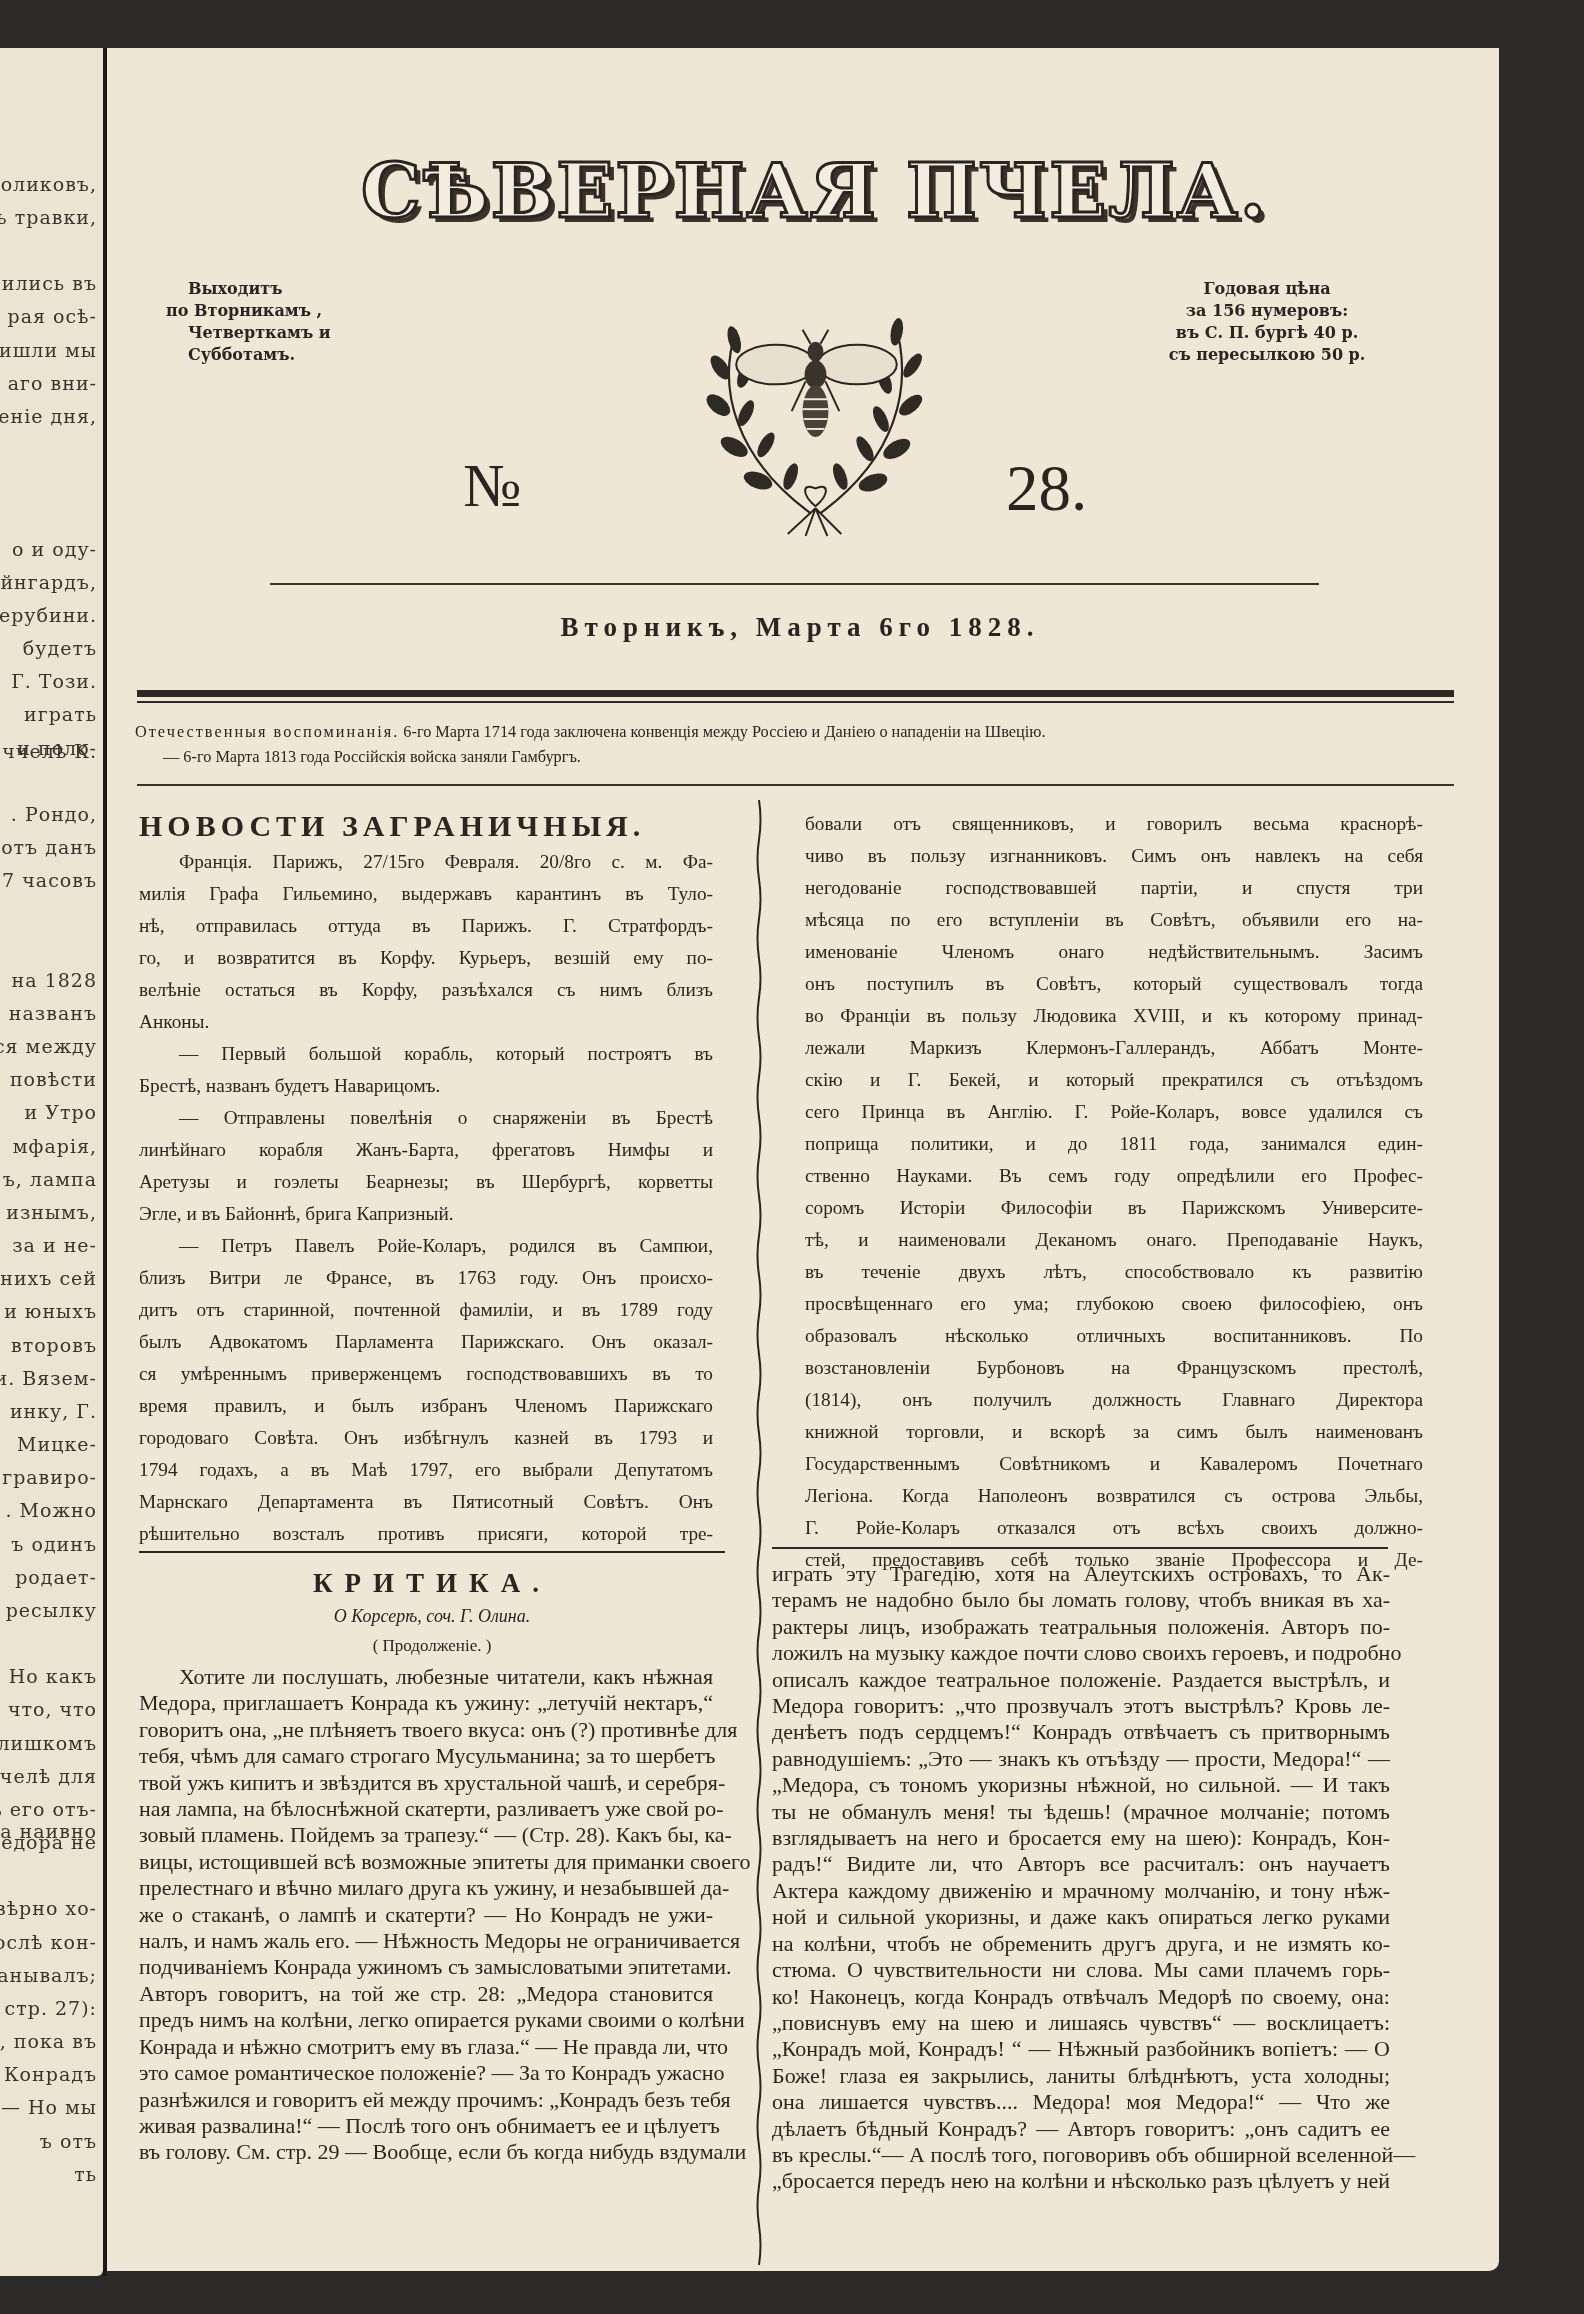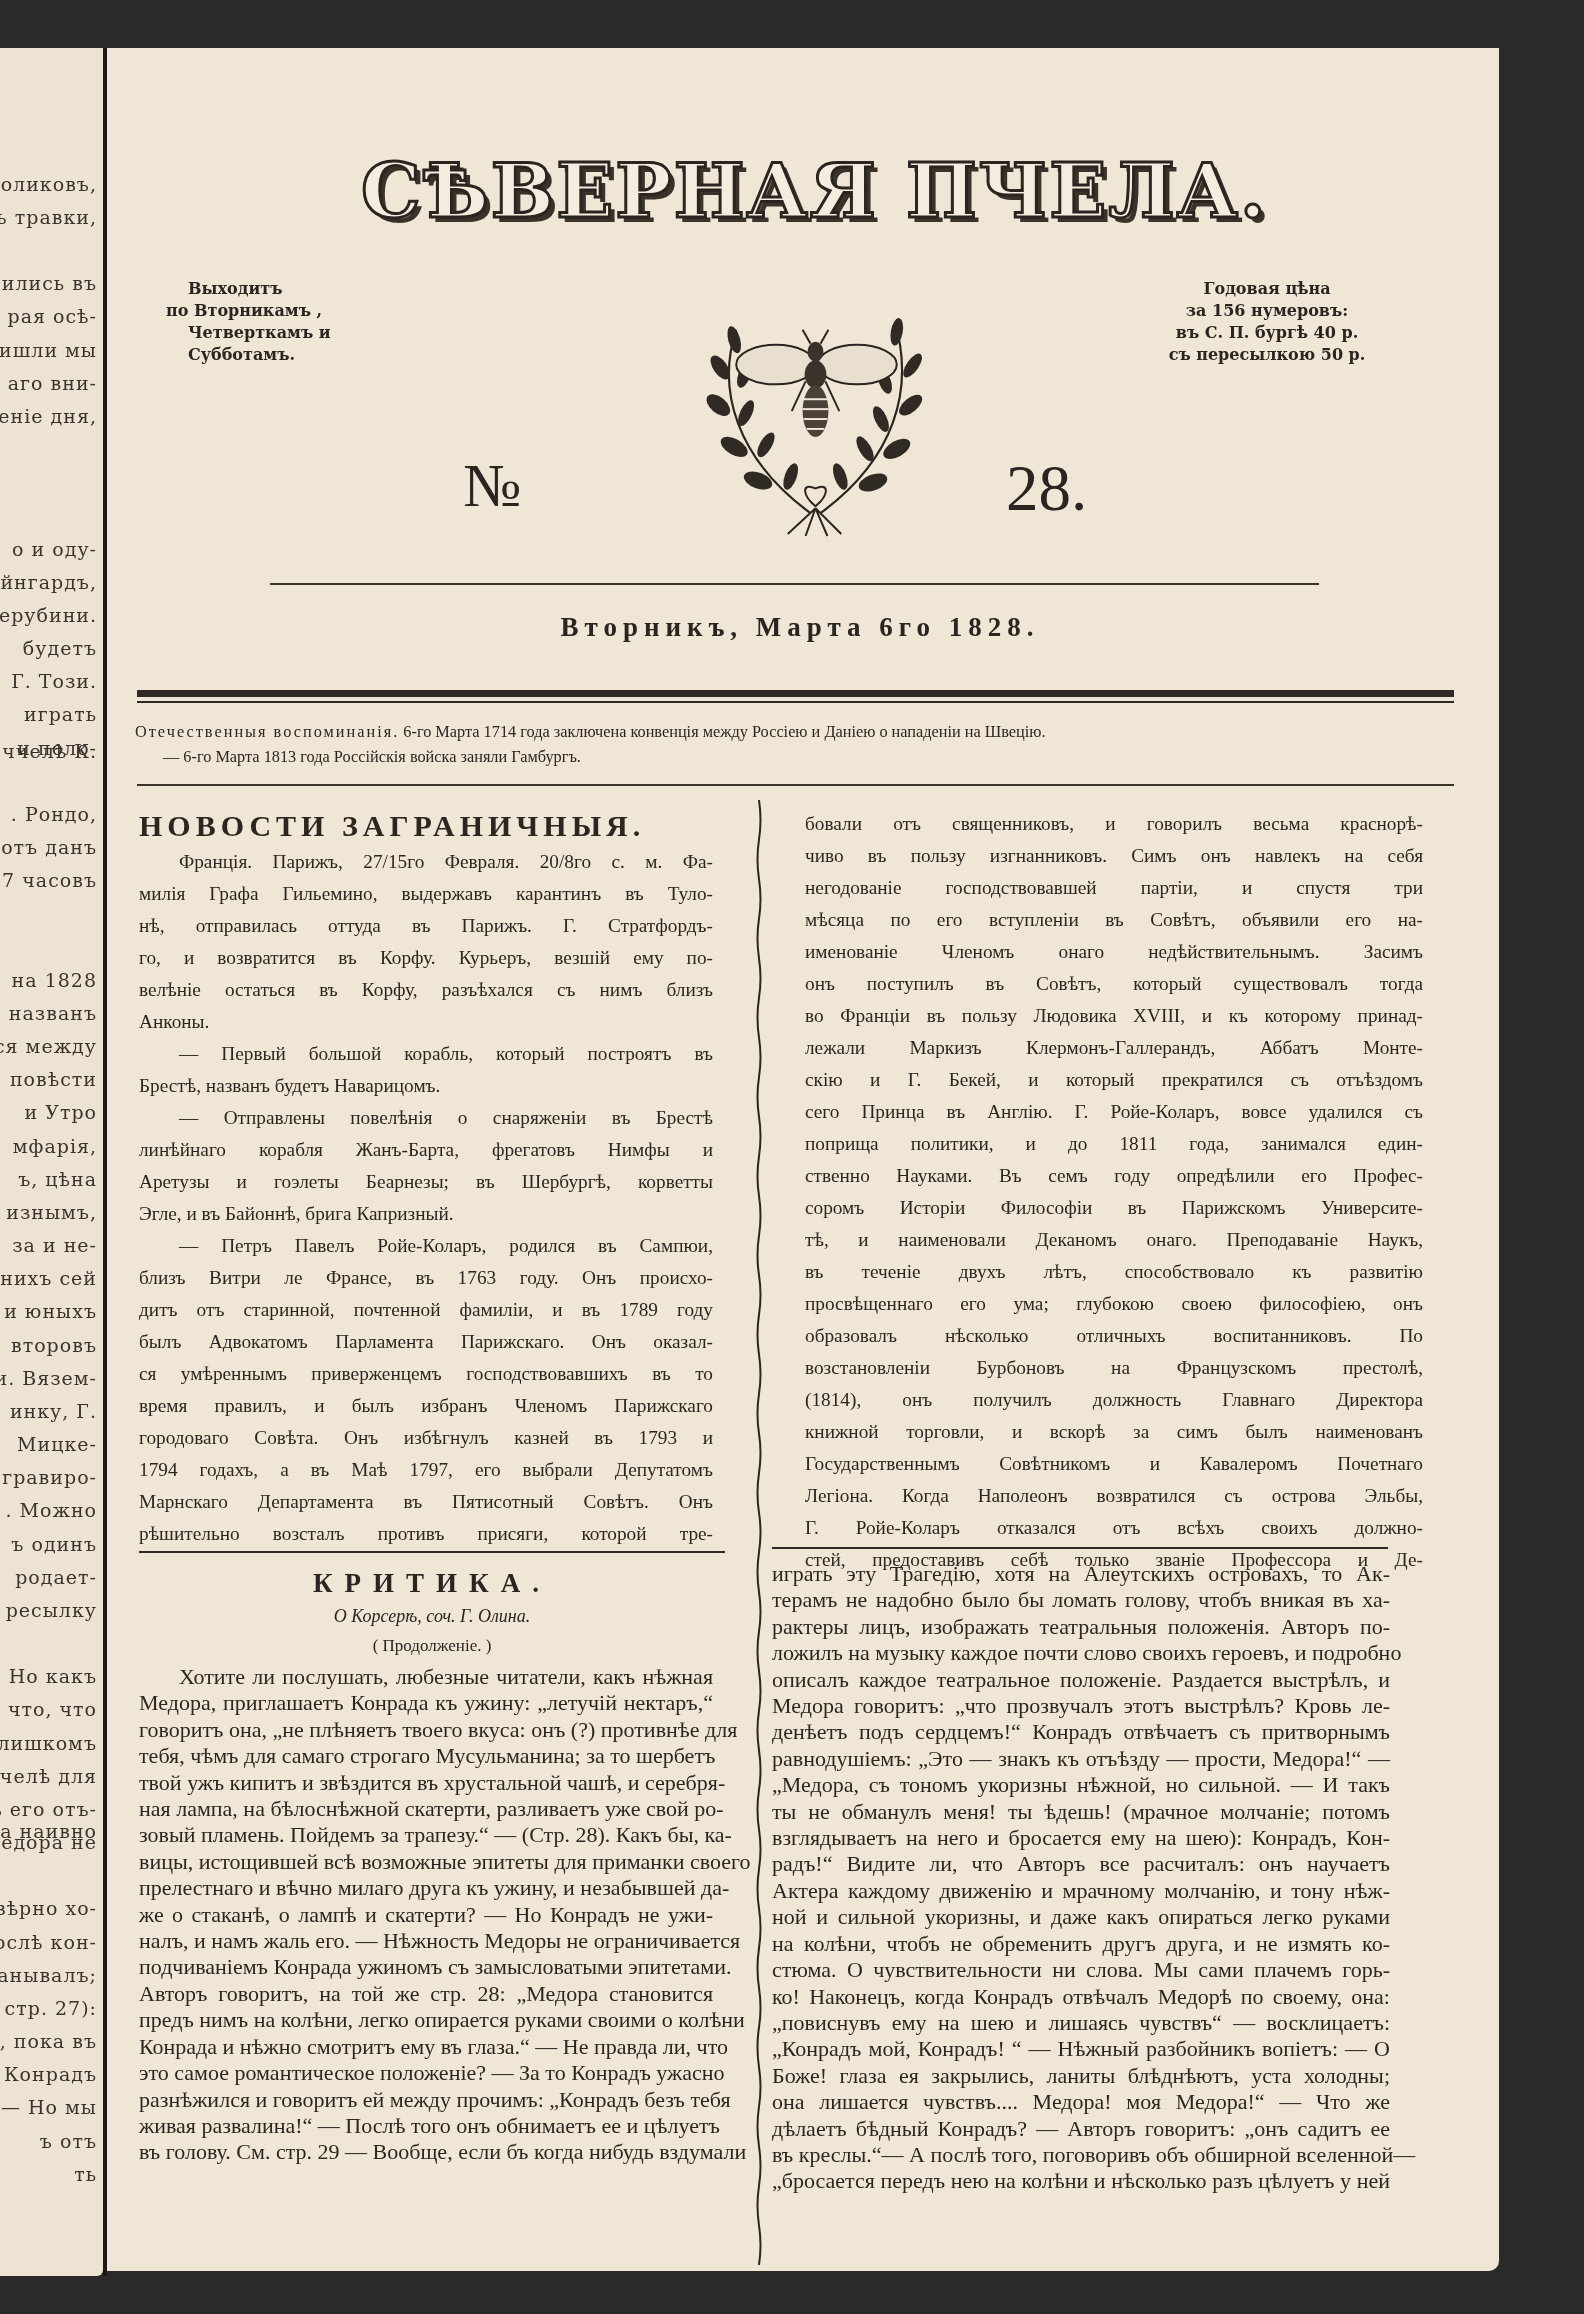--- a/index.html
+++ b/index.html
@@ -126,21 +126,21 @@
     <div class="line" style="top: 788px;">отъ данъ</div>
     <div class="line" style="top: 821px;">7 часовъ</div>
     <div class="line" style="top: 854px;"></div>
     <div class="line" style="top: 888px;"></div>
     <div class="line" style="top: 921px;">на 1828</div>
     <div class="line" style="top: 954px;">названъ</div>
     <div class="line" style="top: 987px;">ся между</div>
     <div class="line" style="top: 1020px;">повѣсти</div>
     <div class="line" style="top: 1053px; text-align: right;">и Утро</div>
     <div class="line" style="top: 1087px;">мфарія,</div>
-    <div class="line" style="top: 1120px;">ъ, цѣна</div>
+    <div class="line" style="top: 1120px;">ъ, лампа</div>
     <div class="line" style="top: 1153px;">изнымъ,</div>
     <div class="line" style="top: 1186px;">за и не-</div>
     <div class="line" style="top: 1219px;">нихъ сей</div>
     <div class="line" style="top: 1252px;">и юныхъ</div>
     <div class="line" style="top: 1286px;">второвъ</div>
     <div class="line" style="top: 1319px;">и. Вязем-</div>
     <div class="line" style="top: 1352px;">инку, Г.</div>
     <div class="line" style="top: 1385px;">Мицке-</div>
     <div class="line" style="top: 1418px;">гравиро-</div>
     <div class="line" style="top: 1451px;">. Можно</div>

